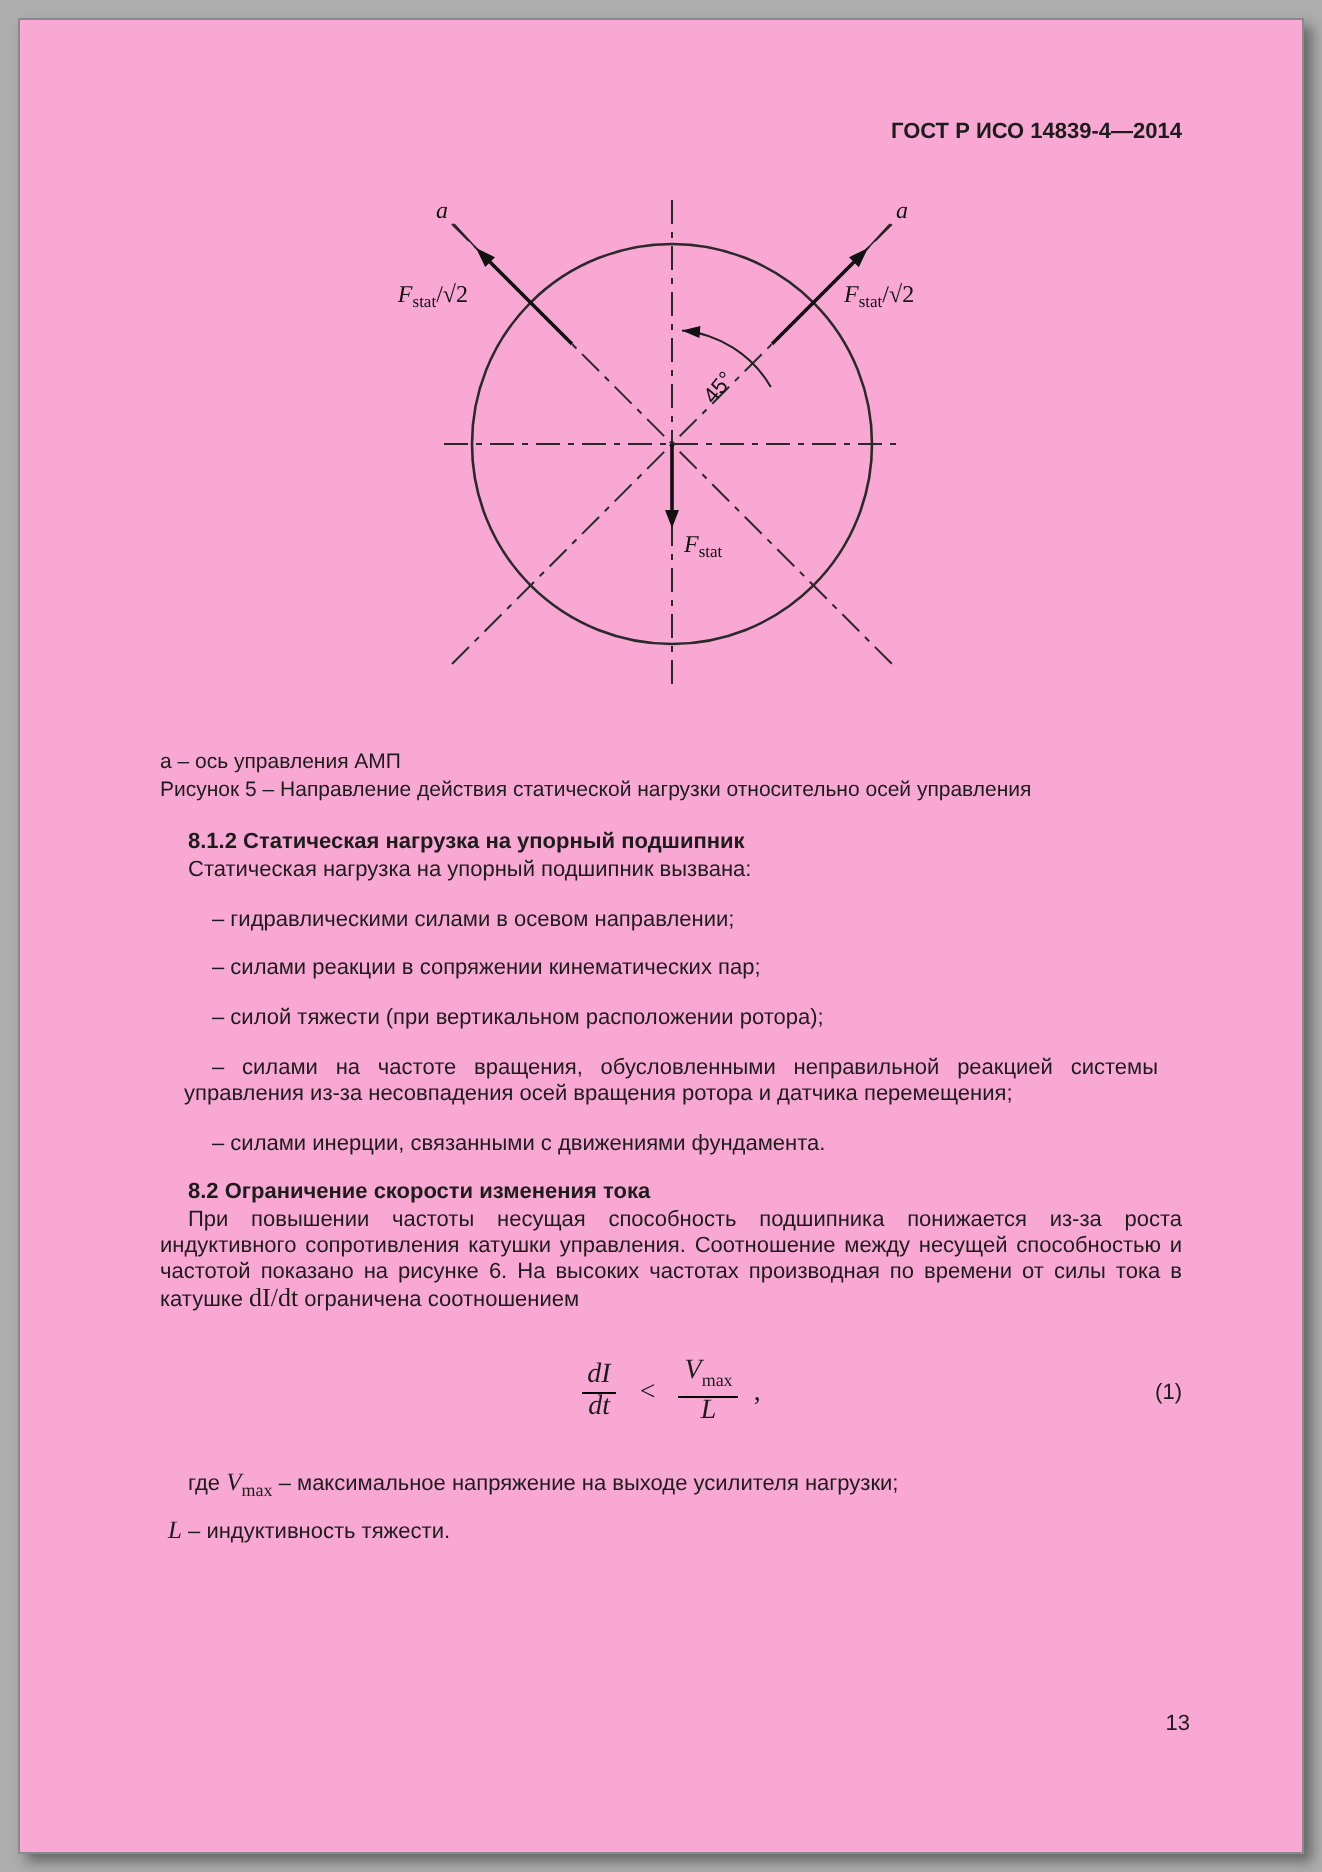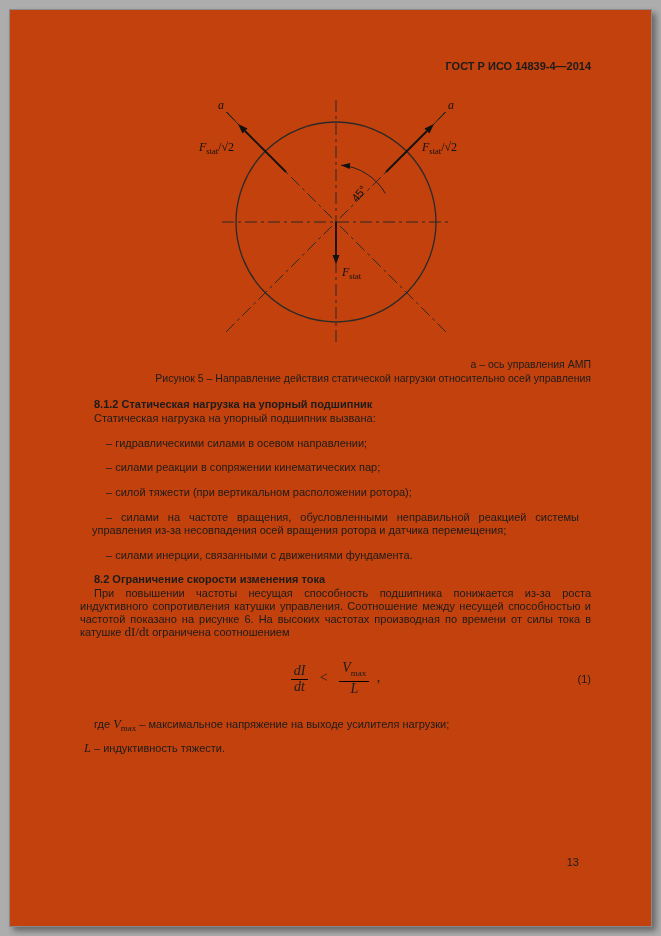--- a/index.html
+++ b/index.html
@@ -5,21 +5,21 @@
   html, body {
     margin: 0;
     padding: 0;
     background: #adadad;
     font-family: "Liberation Sans", sans-serif;
   }
   .page {
     width: 643px;
     height: 918px;
     margin: 9px auto;
-    background: #c2410c;
+    background: #f9a8d4;
     border: 1px solid #8a8a8a;
     box-shadow: 4px 4px 6px rgba(0,0,0,0.4);
     position: relative;
     color: #1c1c1c;
     box-sizing: border-box;
   }
   .page-inner {
     padding: 50px 60px 0 70px;
   }
   .doc-header {
@@ -45,22 +45,22 @@
   .svg-label {
     font-family: "Liberation Serif", serif;
     font-size: 12px;
     font-style: italic;
     fill: #111;
   }
   .svg-sub { font-size: 8.5px; }
   .svg-upright { font-style: normal; }
   .svg-angle { font-family: "Liberation Sans", sans-serif; font-size: 11px; fill: #111; font-style: normal; }
   .caption-block {
-    margin-top: 6px;
-    text-align: right;
+    margin-top: 23px;
+    text-align: left;
     font-size: 10.5px;
   }
   .caption-block p { margin: 0 0 2px 0; }
   .body-text {
     margin-top: 14px;
     font-size: 11px;
     line-height: 12.8px;
     text-align: justify;
   }
   .heading { font-weight: bold; text-indent: 14px; margin: 1px 0; }
@@ -104,21 +104,21 @@
     font-style: italic;
     font-size: 12.5px;
   }
   .msub {
     font-family: "Liberation Serif", serif;
     font-size: 9px;
   }
   .page-number {
     position: absolute;
     bottom: 58px;
-    right: 72px;
+    right: 56px;
     font-size: 11px;
   }
 </style>
 </head>
 <body>
 
 <div class="page">
   <div class="page-inner">
 
     <div class="doc-header">ГОСТ Р ИСО 14839-4—2014</div>

